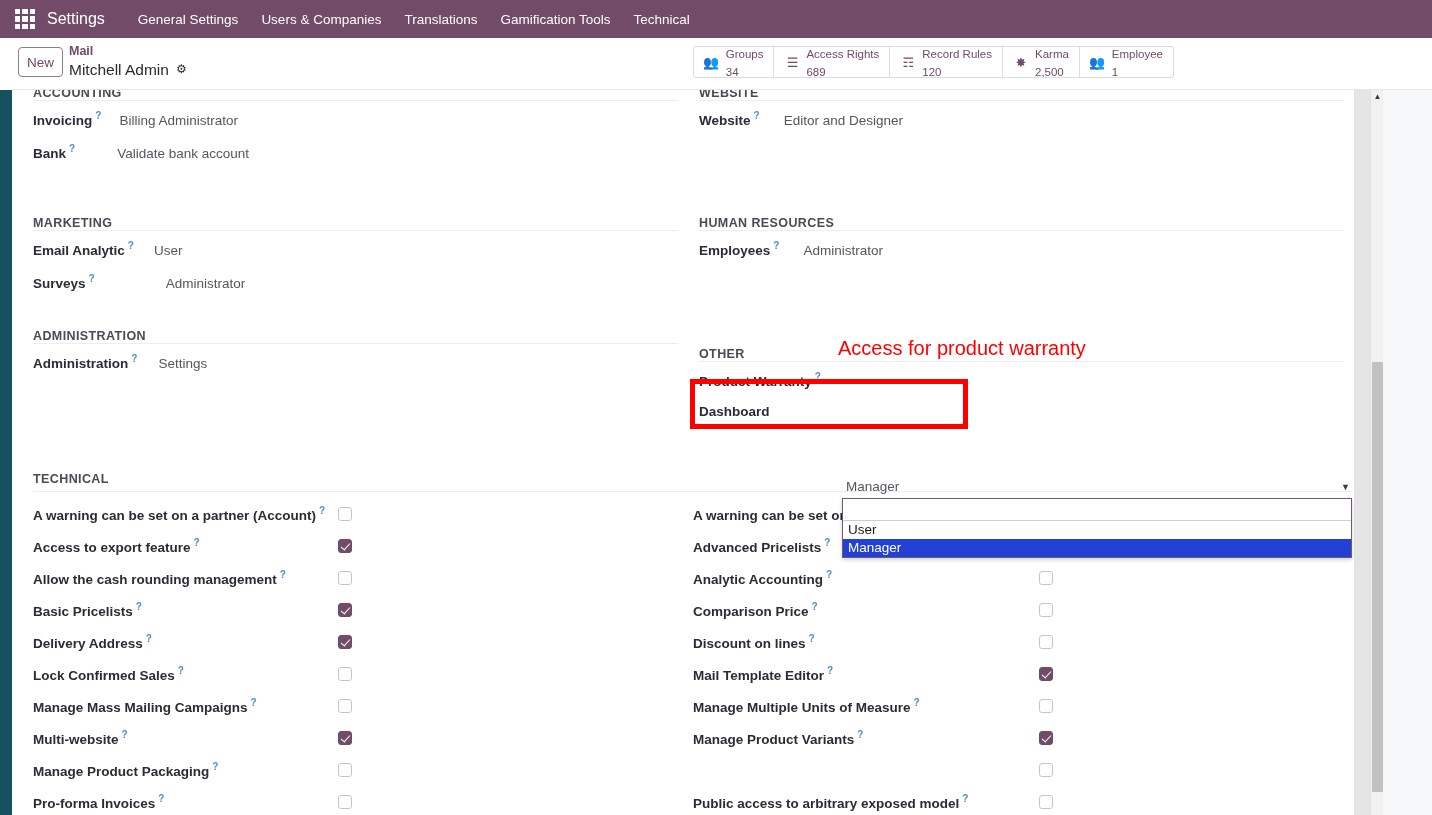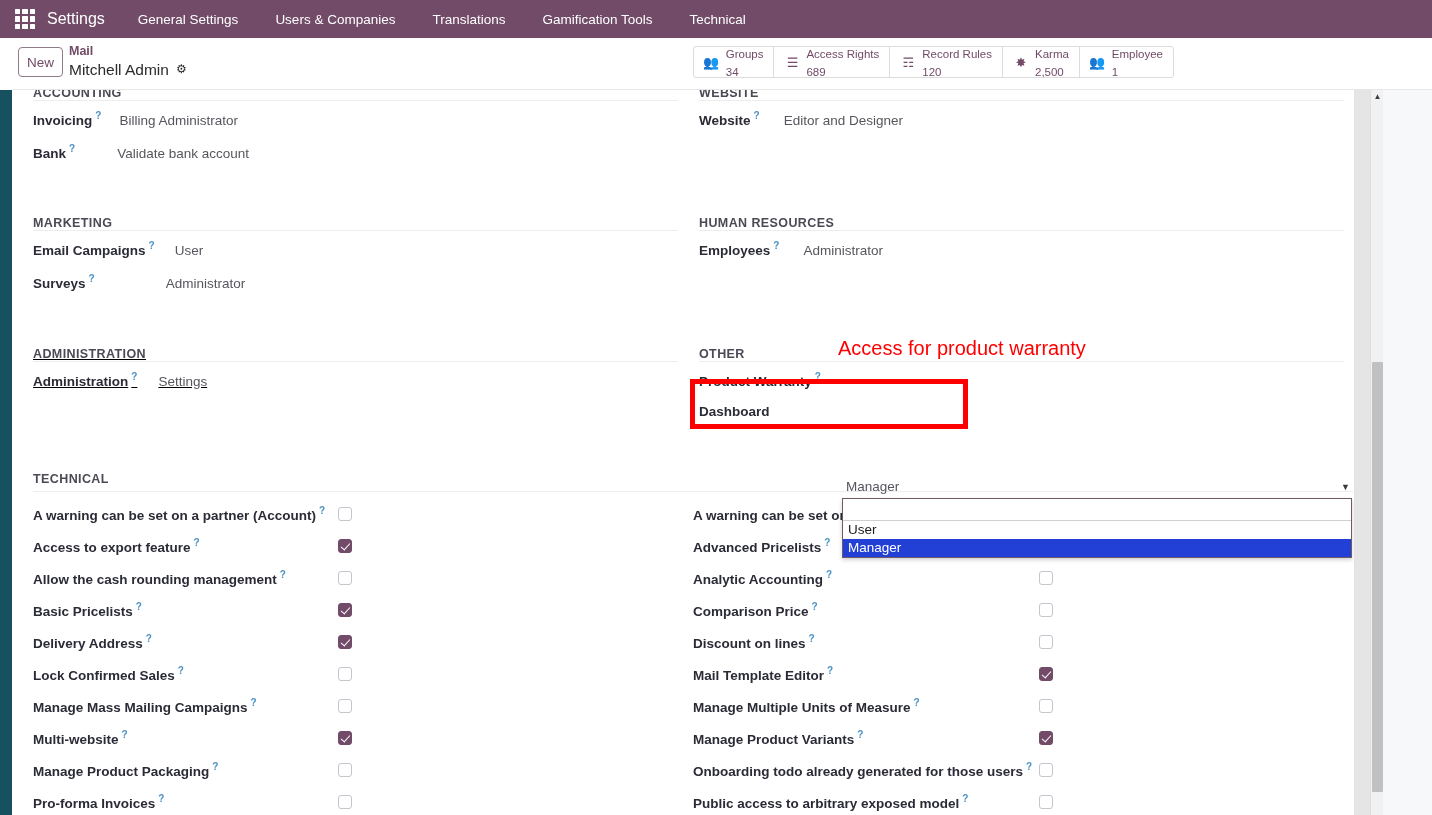--- a/index.html
+++ b/index.html
@@ -15,21 +15,21 @@
   
   .navbar {
     position:absolute; top:0; left:0; width:1432px; height:38px;
     background:#714B67; display:flex; align-items:center; color:#fff;
   }
   .apps-icon { margin-left:15px; width:20px; height:20px;
     display:grid; grid-template-columns:repeat(3,1fr); grid-template-rows:repeat(3,1fr);
     gap:2px; cursor:pointer; }
   .apps-icon i { background:#fff; display:block; border-radius:0.5px; }
   .brand { margin-left:12px; font-size:16px; font-weight:400; color:#fff; cursor:pointer;}
-  .nav-menu { display:flex; margin-left:22px; gap:15px; }
+  .nav-menu { display:flex; margin-left:22px; gap:1px; }
   .nav-menu .mi {
     font-size:13.5px; color:#ffffff; padding:6px 11px; cursor:pointer; white-space:nowrap;
   }
 
   
   .control-panel {
     position:absolute; top:38px; left:0; width:1432px; height:52px;
     background:#ffffff; border-bottom:1px solid #e7e7e7;
   }
   .btn-new {
@@ -228,30 +228,30 @@
         </div>
         <div class="field-row">
           <span class="field-label"><span>Bank</span><span class="help-q">?</span></span>
           <span class="field-value" style="margin-left:42px;">Validate bank account</span>
         </div>
       </div>
 
       <div style="position:absolute; top:126px; left:0; width:645px;">
         <div class="group-title">MARKETING</div>
         <div class="field-row">
-          <span class="field-label"><span>Email Campaigns</span><span class="help-q">?</span></span>
+          <span class="field-label"><span>Email Analytic</span><span class="help-q">?</span></span>
           <span class="field-value" style="margin-left:20px;">User</span>
         </div>
         <div class="field-row">
           <span class="field-label"><span>Surveys</span><span class="help-q">?</span></span>
           <span class="field-value" style="margin-left:71px;">Administrator</span>
         </div>
       </div>
 
-      <div style="position:absolute; top:257px; left:0; width:645px;text-decoration:underline;">
+      <div style="position:absolute; top:239px; left:0; width:645px;">
         <div class="group-title">ADMINISTRATION</div>
         <div class="field-row">
           <span class="field-label"><span>Administration</span><span class="help-q">?</span></span>
           <span class="field-value" style="margin-left:21px;">Settings</span>
         </div>
       </div>
     </div>
 
     <div class="col col-right">
 
@@ -354,21 +354,20 @@
             </div>
           <div class="tech-row">
               <span class="tech-label"><span>Manage Multiple Units of Measure</span><span class="help-q">?</span></span>
               <span class="cbx"></span>
             </div>
           <div class="tech-row">
               <span class="tech-label"><span>Manage Product Variants</span><span class="help-q">?</span></span>
               <span class="cbx on"></span>
             </div>
           <div class="tech-row">
-              <span class="tech-label"><span>Onboarding todo already generated for those users</span><span class="help-q">?</span></span>
               <span class="cbx"></span>
             </div>
           <div class="tech-row">
               <span class="tech-label"><span>Public access to arbitrary exposed model</span><span class="help-q">?</span></span>
               <span class="cbx"></span>
             </div>
         </div>
       </div>
     </div>
 

